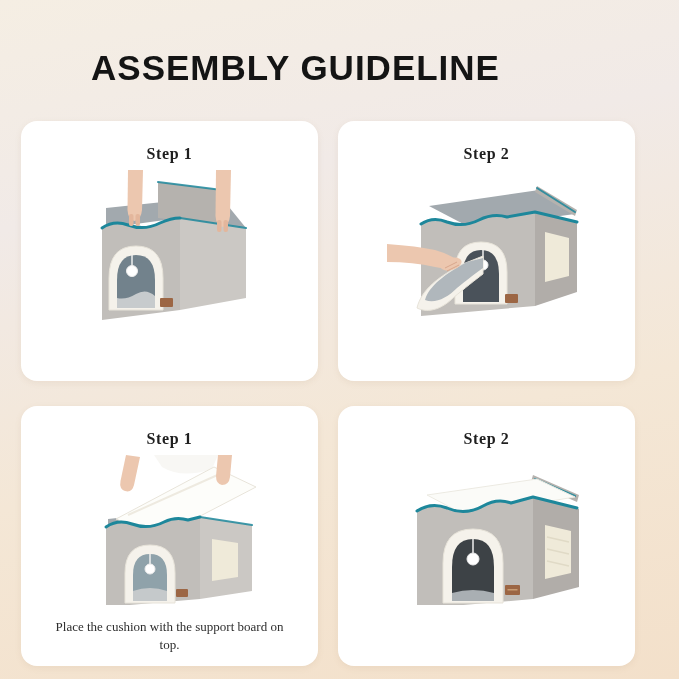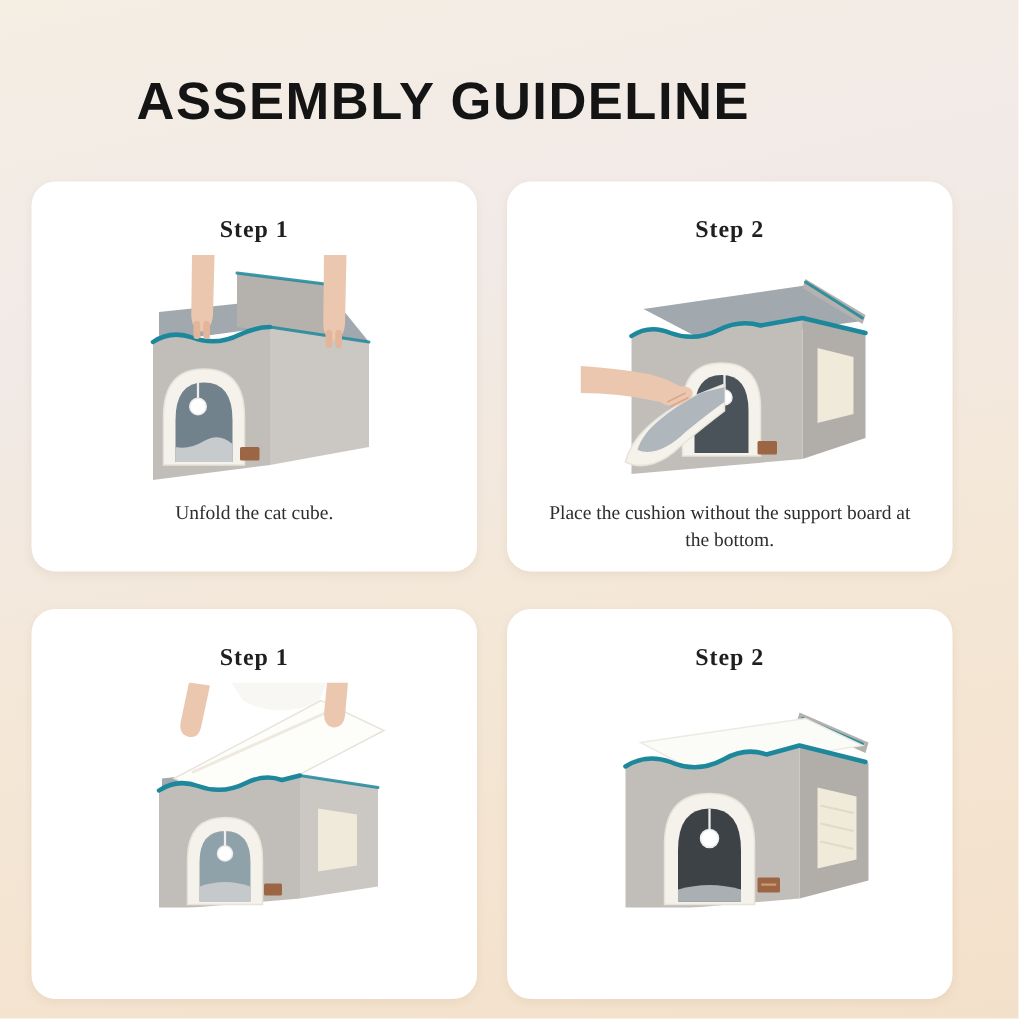--- a/index.html
+++ b/index.html
@@ -84,21 +84,20 @@
           <rect class="f-skin2" x="59" y="44" width="4.5" height="12" rx="2"></rect>
           <rect class="f-skin2" x="65.5" y="44" width="4.5" height="12" rx="2"></rect>
         </g>
         <g>
           <path class="f-skin" d="M146 0 L161 0 L160 46 Q159 56 152.5 57 Q146 56 145.5 46 Z"></path>
           <rect class="f-skin2" x="147" y="50" width="4.5" height="12" rx="2"></rect>
           <rect class="f-skin2" x="153.5" y="50" width="4.5" height="12" rx="2"></rect>
         </g>
       </svg>
     </div>
-    <p class="caption">Unfold the cat cube.</p>
   </section>
 
   <section class="card">
     <h2 class="step-label">Step 2</h2>
     <div class="illus">
       <svg width="200" height="150" viewBox="0 0 200 150">
         <g>
           <polygon class="f-int" points="42,36 152,20 188,44 84,58"></polygon>
           <polygon class="f-flap" points="150,16 190,40 188,46 148,22"></polygon>
           <path class="s-teal2" d="M150 18 L188 42"></path>
@@ -118,21 +117,20 @@
           <path class="f-sherpa" d="M76 94 C 52 106, 34 120, 30 138 C 42 144, 56 138, 66 128 C 78 118, 88 110, 96 104 L96 86 Z"></path>
           <path d="M80 92 C 58 104, 42 116, 38 130 C 48 134, 60 128, 70 118 C 80 110, 90 102, 96 98 L96 88 Z" fill="#b0b7bc"></path>
         </g>
         <g>
           <path class="f-skin" d="M0 74 Q30 76 48 80 Q62 84 70 90 Q74 94 70 98 Q60 100 48 97 Q26 92 0 92 Z"></path>
           <ellipse class="f-skin" cx="64" cy="94" rx="11" ry="6" transform="rotate(-16 64 94)"></ellipse>
           <path d="M58 98 L70 92 M60 101 L72 95" stroke="#d9a78d" stroke-width="1" fill="none"></path>
         </g>
       </svg>
     </div>
-    <p class="caption">Place the cushion without the support board at the bottom.</p>
   </section>
 
   <section class="card">
     <h2 class="step-label">Step 1</h2>
     <div class="illus">
       <svg width="200" height="150" viewBox="0 0 200 150">
         <path d="M84 0 L148 0 L142 14 Q112 24 92 12 Z" fill="#f8f7f4"></path>
         <g>
           <polygon class="f-int" points="38,64 130,54 130,62 38,72"></polygon>
           <polygon class="f-light" points="130,62 182,70 182,136 130,144"></polygon>
@@ -156,20 +154,21 @@
           <rect class="f-tag" x="106" y="134" width="12" height="8" rx="1"></rect>
         </g>
         <g>
           <path class="f-skin" d="M56 0 L70 2 L64 30 Q62 38 55 36 Q49 34 50.5 26 Z"></path>
         </g>
         <g>
           <path class="f-skin" d="M148 0 L162 0 L160 22 Q159 30 152 30 Q146 29 146 21 Z"></path>
         </g>
       </svg>
     </div>
+    <p class="caption">Place the cushion with the support board on top.</p>
   </section>
 
   <section class="card">
     <h2 class="step-label">Step 2</h2>
     <div class="illus">
       <svg width="200" height="150" viewBox="0 0 200 150">
         <g>
           <polygon class="f-flap" points="146,20 192,40 190,47 144,27"></polygon>
           <path class="s-teal2" d="M148 24 L188 41"></path>
           <polygon points="40,40 150,24 188,42 78,60" fill="#fbfbf8" stroke="#eceae2"></polygon>

